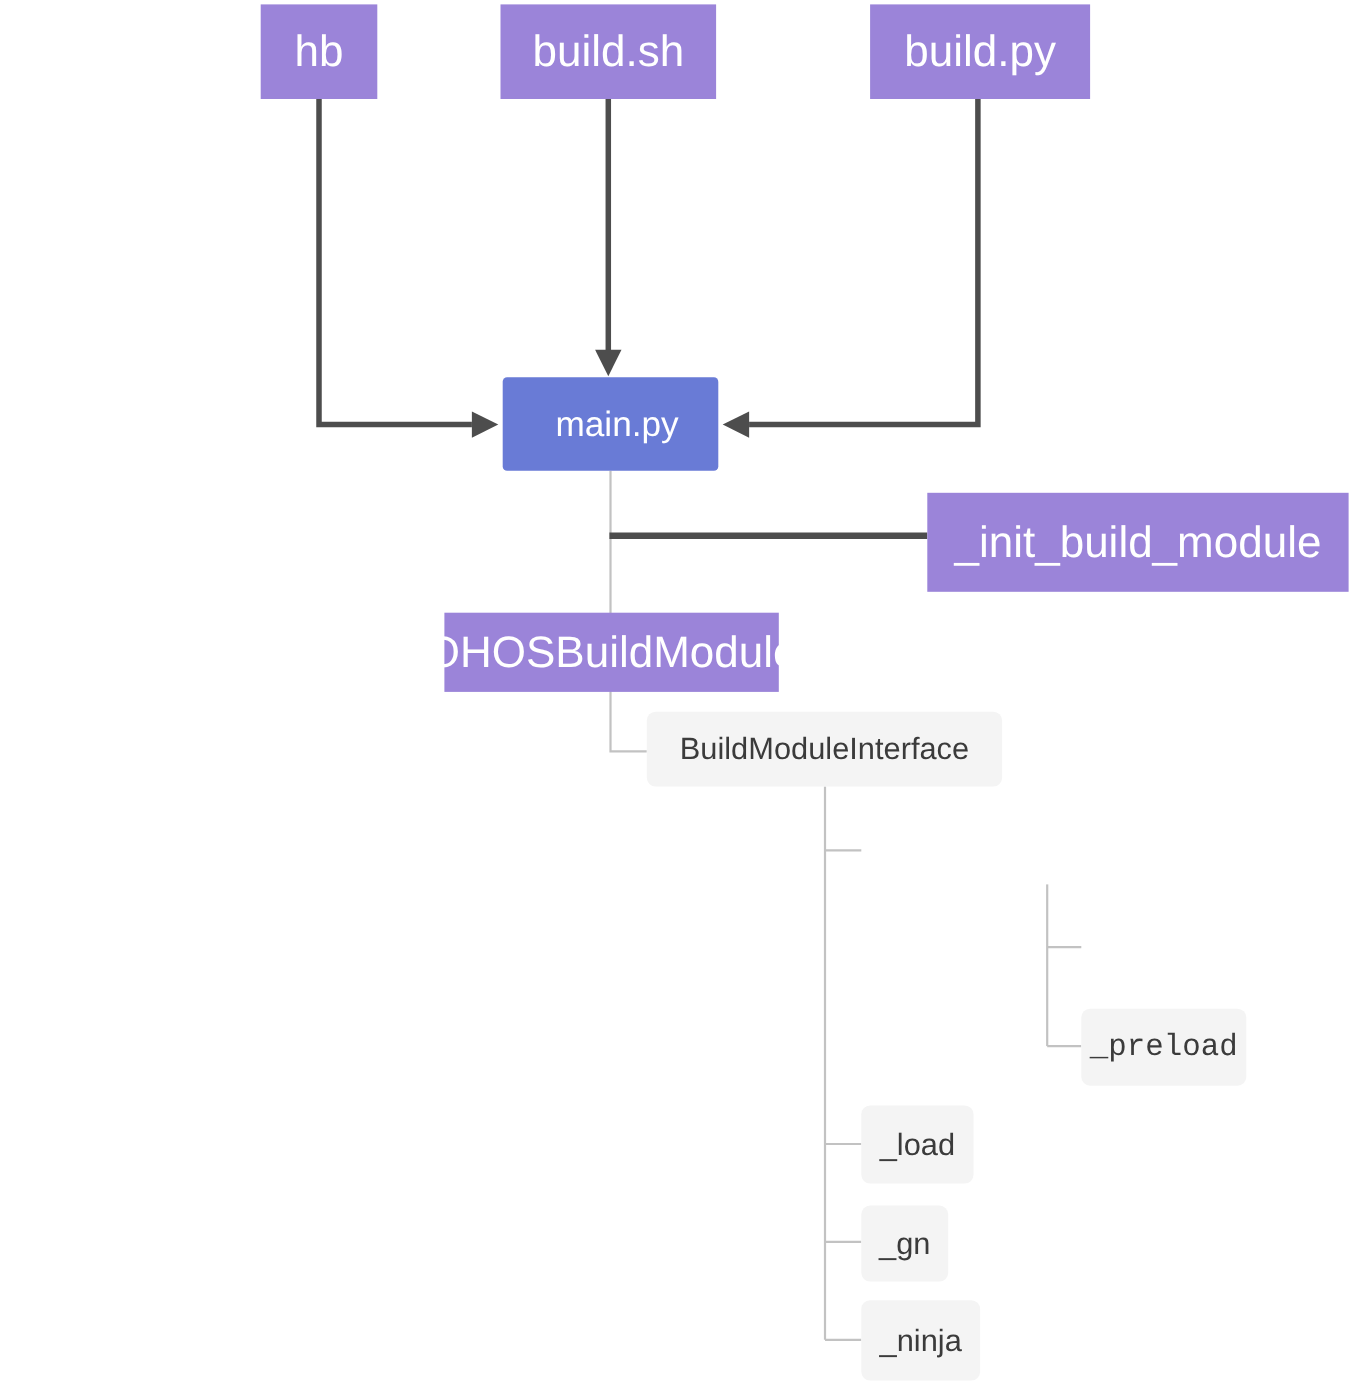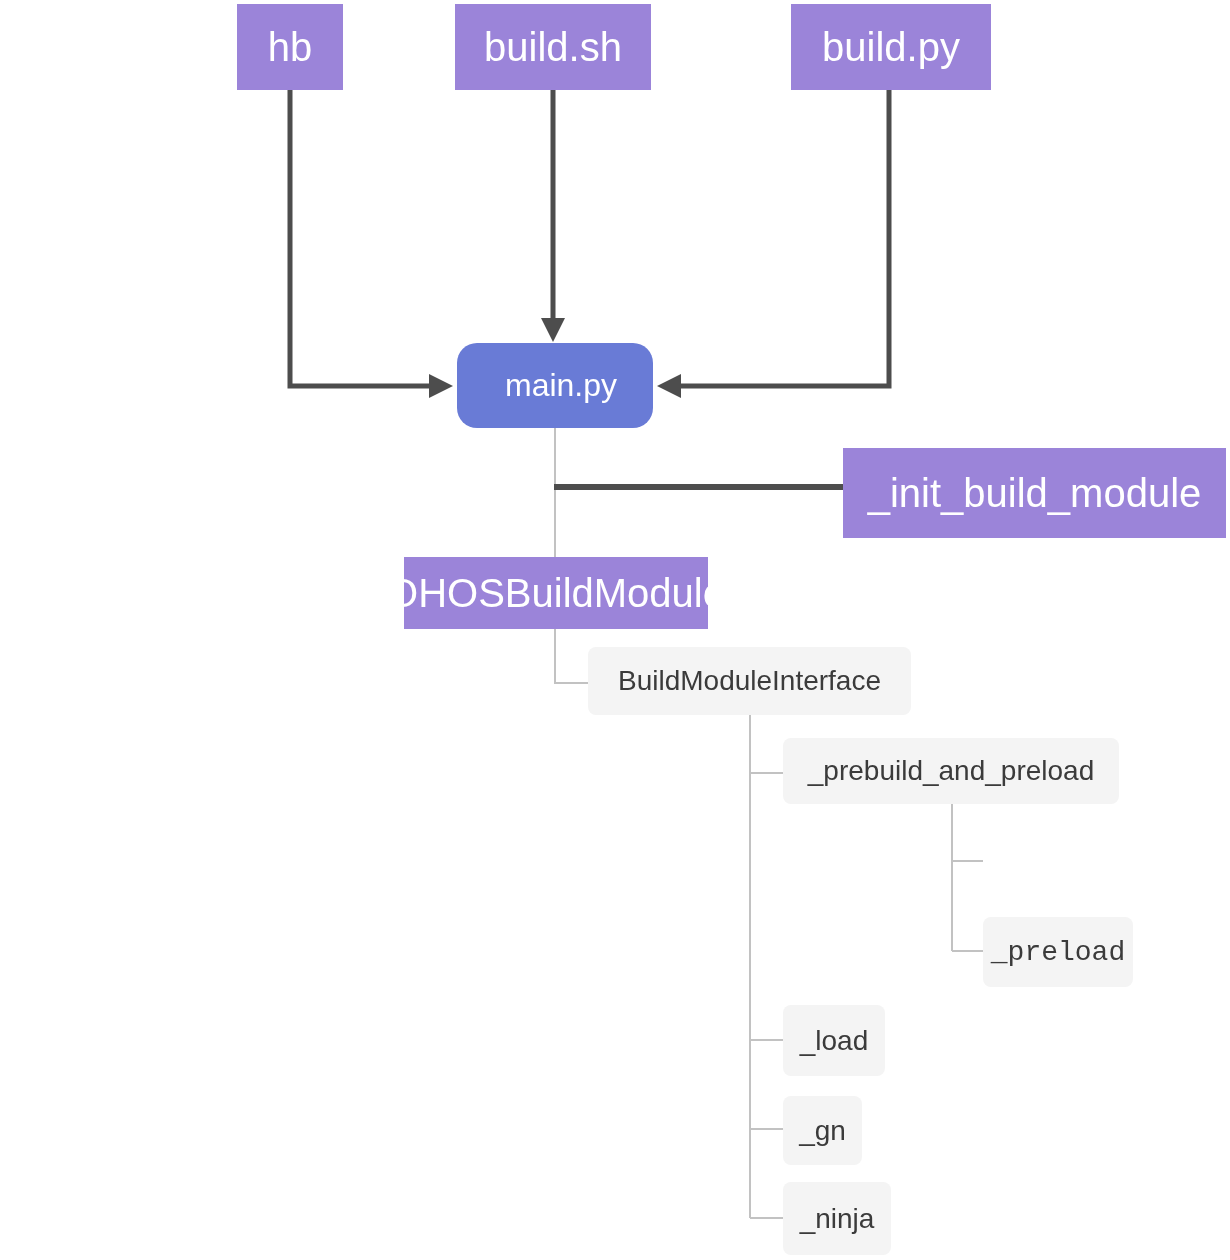--- a/index.html
+++ b/index.html
@@ -51,21 +51,21 @@
   }
   .node.purple {
     background: var(--purple-box, #9b84d9);
     color: var(--white-text, #ffffff);
     border-radius: 0;
     font-size: 40px;
   }
   .node.blue {
     background: var(--blue-box, #697bd6);
     color: var(--white-text, #ffffff);
-    border-radius: 20px;
+    border-radius: 4px;
     font-size: 32px;
     padding-left: 12px;
   }
   .node.gray {
     background: var(--gray-box, #f4f4f4);
     color: var(--gray-text, #3b3b3b);
     border-radius: 8px;
     font-size: 28px;
   }
   .n-hb       { left: 237px; top: 4px;    width: 106px; height: 86px; }
@@ -132,23 +132,20 @@
   </div>
 
   <div class="node purple n-ohos">
     <span>OHOSBuildModule</span>
   </div>
 
   <div class="node gray n-bmi">
     <span>BuildModuleInterface</span>
   </div>
 
-  <div class="node gray n-pap">
-    <span>_prebuild_and_preload</span>
-  </div>
 
 
   <div class="node gray n-preload">
     <span>_preload</span>
   </div>
 
   <div class="node gray n-load">
     <span>_load</span>
   </div>
 

